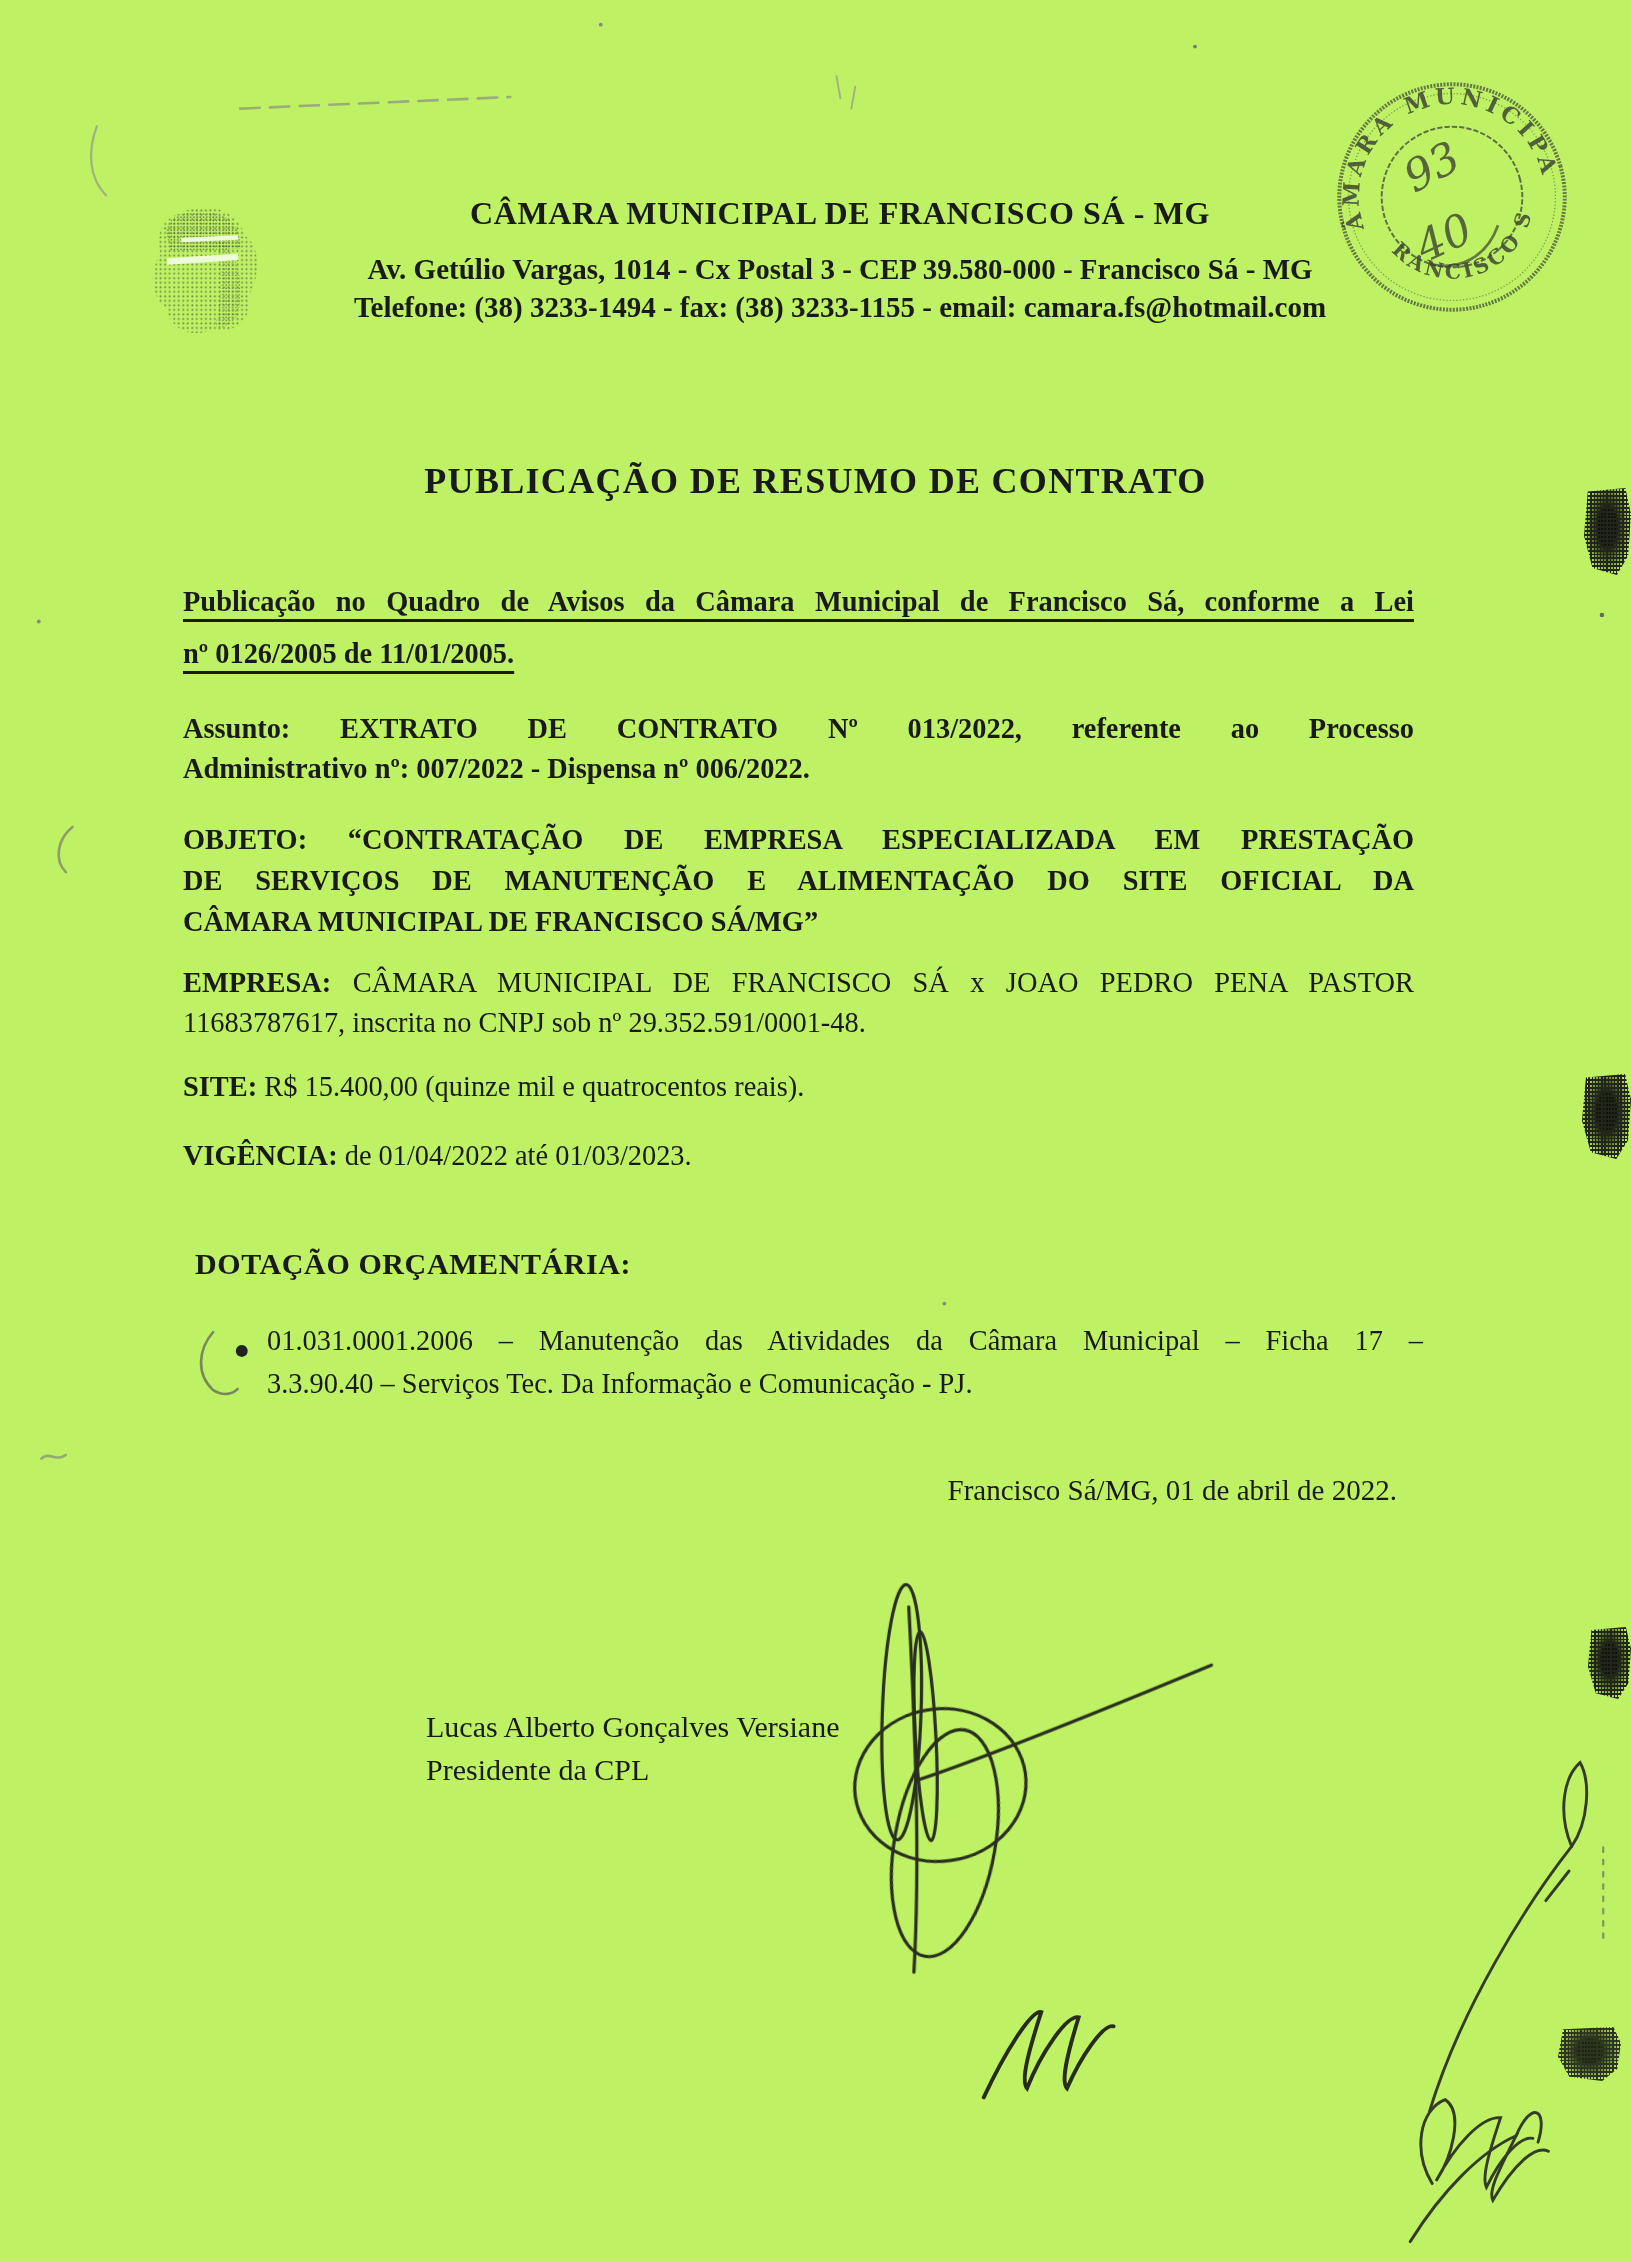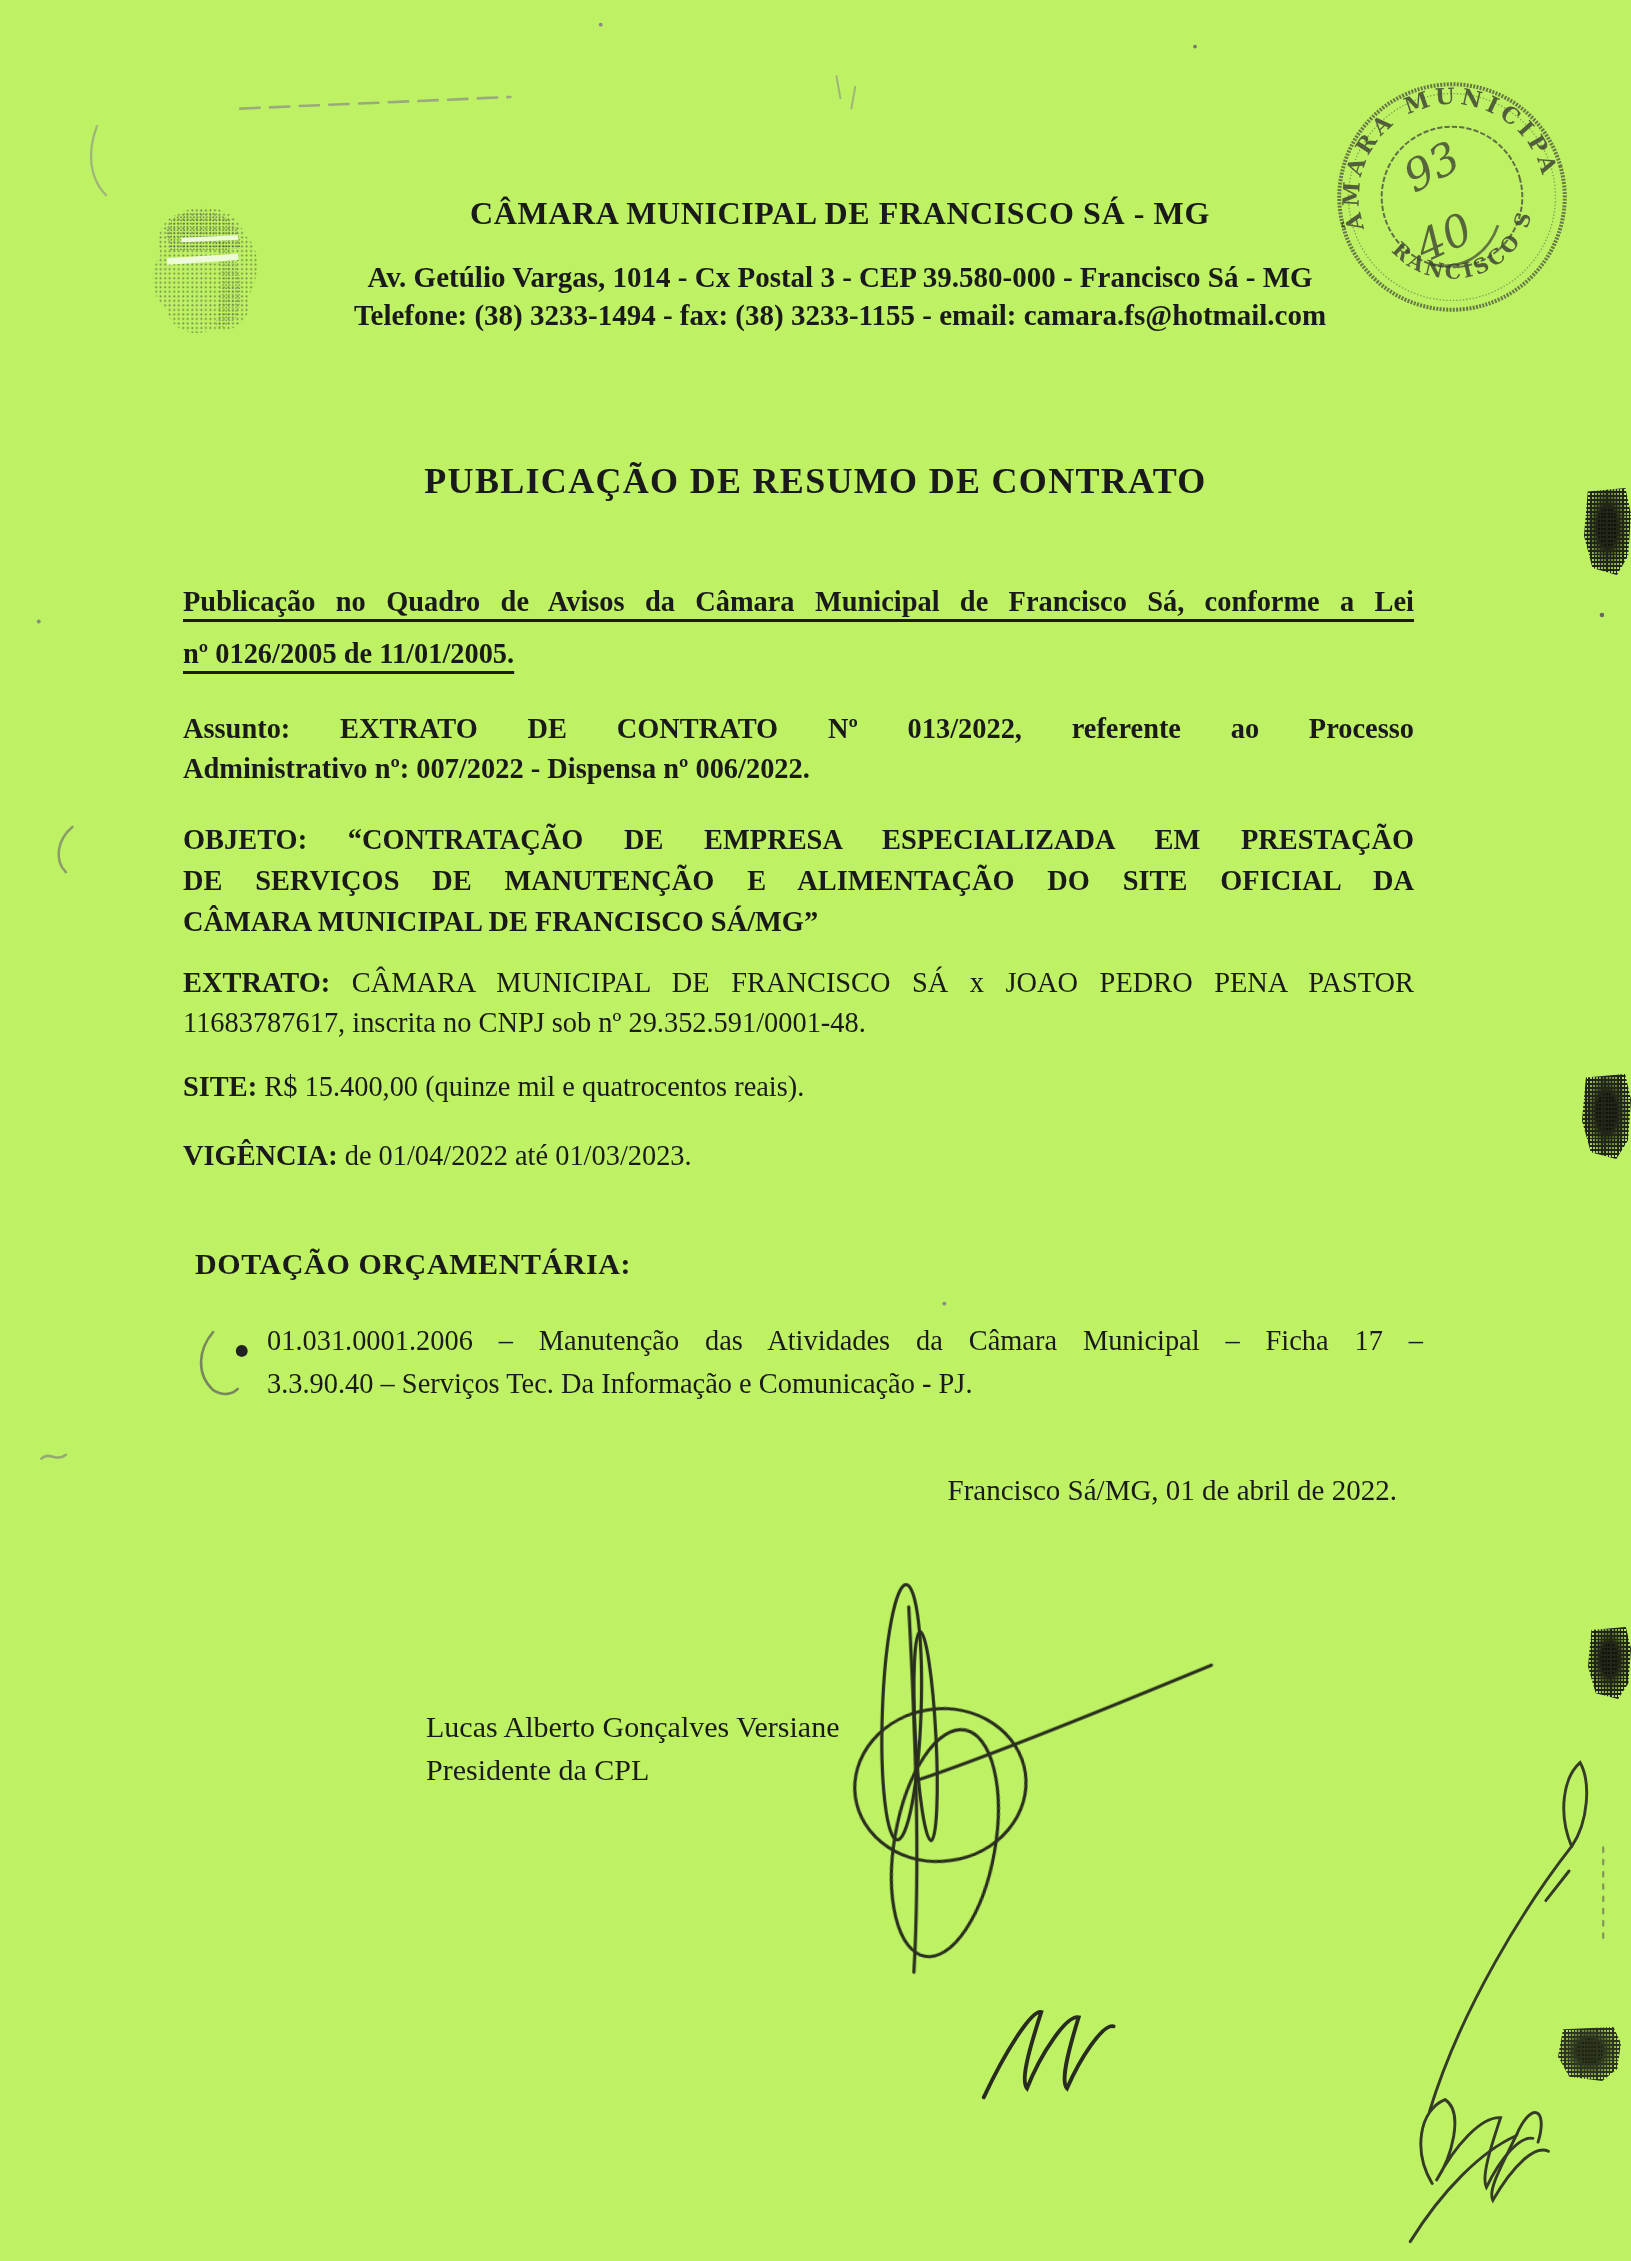--- a/index.html
+++ b/index.html
@@ -4,21 +4,21 @@
 <style>
   html,body { margin:0; padding:0; background:#e8e8e8; }
   .page {
     position:relative; width:1631px; height:2261px; margin:0 auto;
     background:#bef264; overflow:hidden;
     font-family:"Liberation Serif", serif; color:#1a1a1a;
   }
   
   .header { position:absolute; top:195px; left:168px; width:1344px; text-align:center; }
   .org-name { font-size:32px; font-weight:bold; letter-spacing:0.6px; }
-  .addr     { font-size:29px; font-weight:bold; margin-top:29px; }
+  .addr     { font-size:29px; font-weight:bold; margin-top:21px; }
   .contact  { font-size:29px; font-weight:bold; margin-top:5.2px; }
   .crest { position:absolute; top:200px; left:141px; width:120px; height:139px; opacity:.75; }
   .stamp { position:absolute; top:71px; left:1326px; width:252px; height:252px;
            transform:rotate(-16deg); opacity:.88; }
   
   .doc-title { position:absolute; top:460px; left:0; width:1631px; text-align:center;
                font-size:36px; font-weight:bold; letter-spacing:1.3px; }
   
   .para { position:absolute; left:183px; width:1231px; font-size:28.4px; line-height:40px; }
   .para.bold { font-weight:bold; }
@@ -112,21 +112,21 @@
   <div class="para assunto bold">
       <div class="line jline"><b>Assunto:</b> EXTRATO DE CONTRATO Nº 013/2022, referente ao Processo</div>
       <div class="line">Administrativo nº: 007/2022 - Dispensa nº 006/2022.</div>
     </div>
   <div class="para objeto bold">
       <div class="line jline"><b>OBJETO:</b> “CONTRATAÇÃO DE EMPRESA ESPECIALIZADA EM PRESTAÇÃO</div>
       <div class="line jline">DE SERVIÇOS DE MANUTENÇÃO E ALIMENTAÇÃO DO SITE OFICIAL DA</div>
       <div class="line">CÂMARA MUNICIPAL DE FRANCISCO SÁ/MG”</div>
     </div>
   <div class="para partes">
-      <div class="line jline"><b>EXTRATO:</b> CÂMARA MUNICIPAL DE FRANCISCO SÁ x JOAO PEDRO PENA PASTOR</div>
+      <div class="line jline"><b>EMPRESA:</b> CÂMARA MUNICIPAL DE FRANCISCO SÁ x JOAO PEDRO PENA PASTOR</div>
       <div class="line">11683787617, inscrita no CNPJ sob nº 29.352.591/0001-48.</div>
     </div>
   <div class="para valor">
       <div class="line"><b>SITE:</b> R$ 15.400,00 (quinze mil e quatrocentos reais).</div>
     </div>
   <div class="para vigencia">
       <div class="line"><b>VIGÊNCIA:</b> de 01/04/2022 até 01/03/2023.</div>
     </div>
 
   <div class="dotacao-heading">DOTAÇÃO ORÇAMENTÁRIA:</div>

